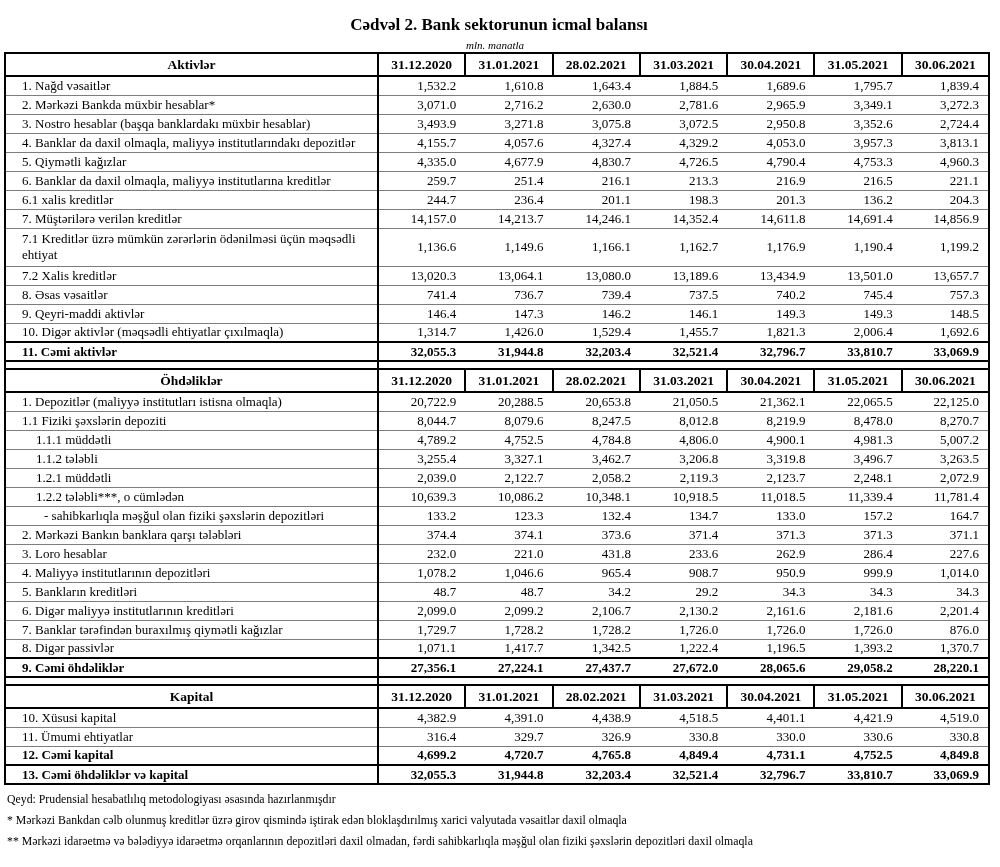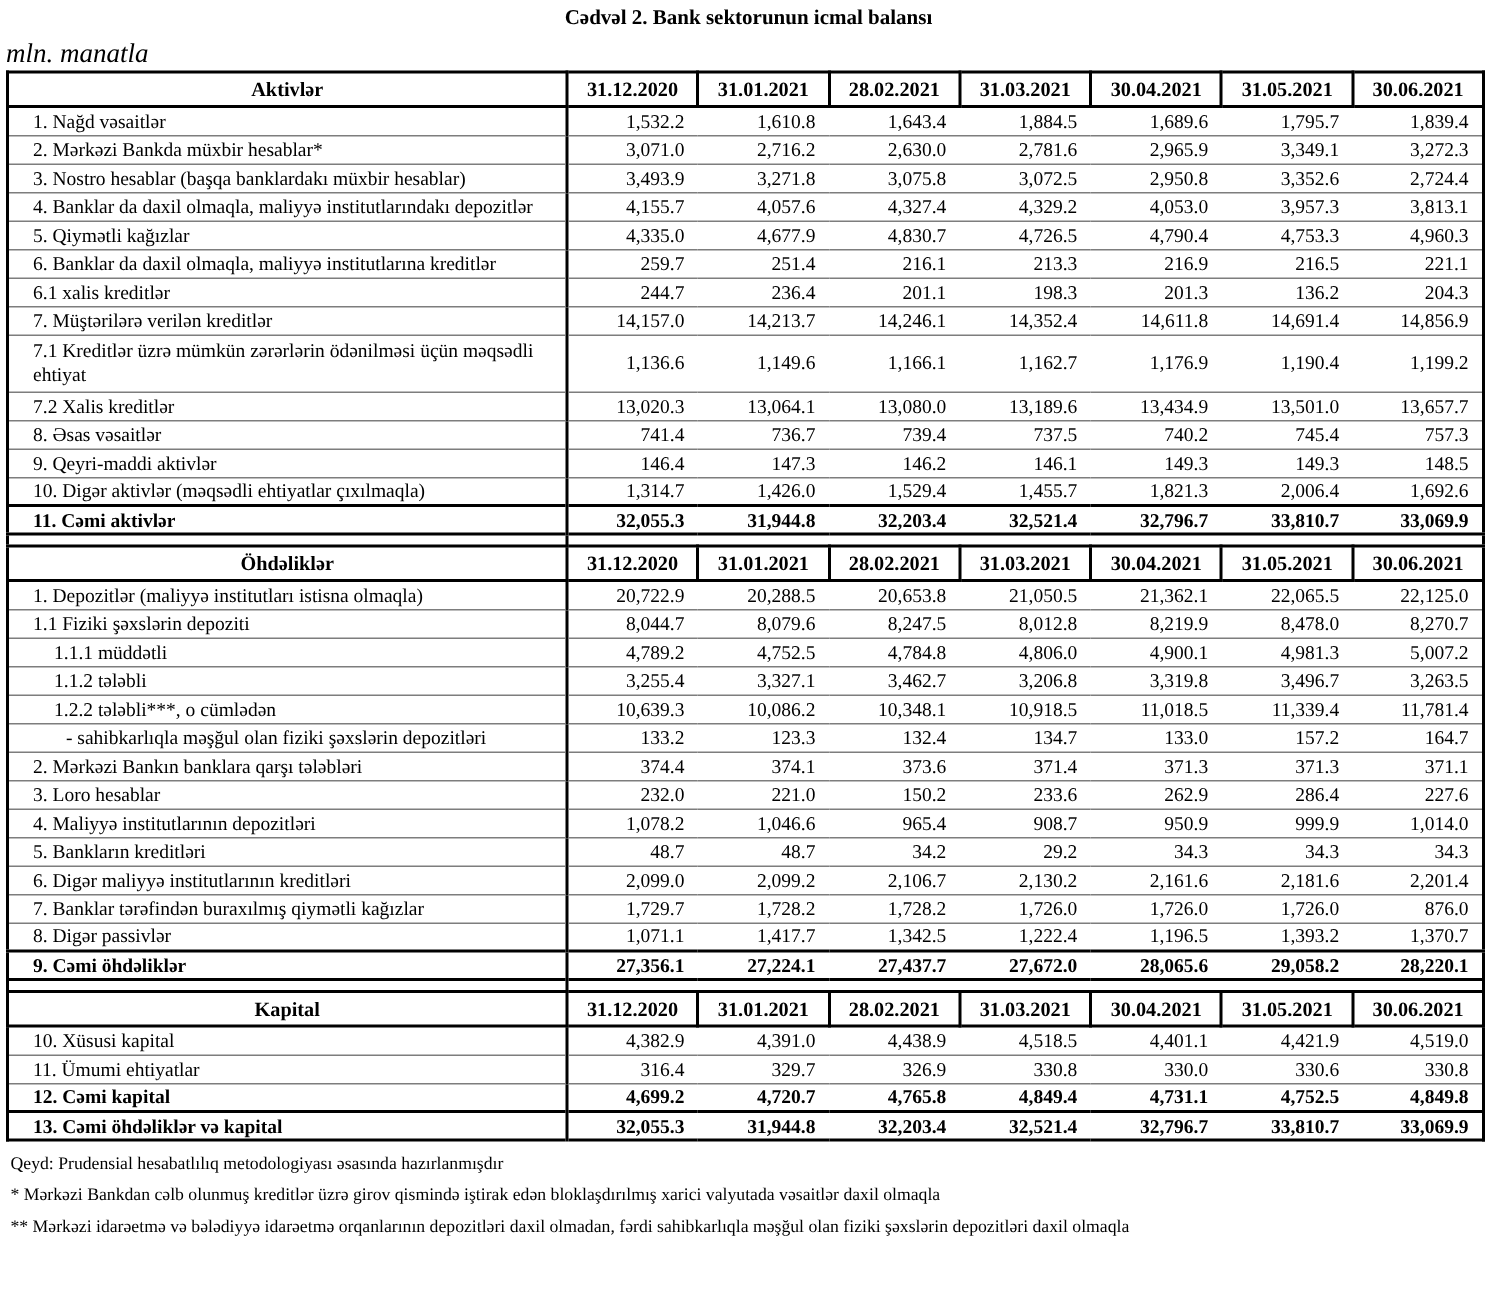--- a/index.html
+++ b/index.html
@@ -6,25 +6,25 @@
   html,body { background:#fff; }
   body {
     width:1000px; height:867px;
     color:#000;
     font-family:"Liberation Serif","DejaVu Serif",serif;
     position:relative; overflow:hidden;
   }
   .page { padding:3px 6px 0 4px; }
 
   .title {
-    font-size:14px; font-weight:bold; text-align:center;
-    margin-top:2px;
+    font-size:17px; font-weight:bold; text-align:center;
+    margin-top:12px;
   }
   .unit {
-    text-align:left; font-style:italic; font-size:18px;
+    text-align:center; font-style:italic; font-size:11px;
     padding-right:8px; margin-top:4px; margin-bottom:1px;
   }
 
   table.balance {
     border-collapse:collapse; table-layout:fixed;
     width:984px; border:2px solid #000;
   }
   td, th { overflow:hidden; vertical-align:middle; }
 
   tr.header-row th {
@@ -279,20 +279,30 @@
           <td class="label indent1">1.1.2 tələbli</td>
           <td class="num">3,255.4</td>
           <td class="num">3,327.1</td>
           <td class="num">3,462.7</td>
           <td class="num">3,206.8</td>
           <td class="num">3,319.8</td>
           <td class="num">3,496.7</td>
           <td class="num">3,263.5</td>
         </tr>
         <tr class="data-row">
+          <td class="label indent1">1.2.1 müddətli</td>
+          <td class="num">2,039.0</td>
+          <td class="num">2,122.7</td>
+          <td class="num">2,058.2</td>
+          <td class="num">2,119.3</td>
+          <td class="num">2,123.7</td>
+          <td class="num">2,248.1</td>
+          <td class="num">2,072.9</td>
+        </tr>
+        <tr class="data-row">
           <td class="label indent1">1.2.2 tələbli***, o cümlədən</td>
           <td class="num">10,639.3</td>
           <td class="num">10,086.2</td>
           <td class="num">10,348.1</td>
           <td class="num">10,918.5</td>
           <td class="num">11,018.5</td>
           <td class="num">11,339.4</td>
           <td class="num">11,781.4</td>
         </tr>
         <tr class="data-row">
@@ -312,21 +322,21 @@
           <td class="num">373.6</td>
           <td class="num">371.4</td>
           <td class="num">371.3</td>
           <td class="num">371.3</td>
           <td class="num">371.1</td>
         </tr>
         <tr class="data-row">
           <td class="label">3. Loro hesablar</td>
           <td class="num">232.0</td>
           <td class="num">221.0</td>
-          <td class="num">150.2</td>
+          <td class="num">431.8</td>
           <td class="num">233.6</td>
           <td class="num">262.9</td>
           <td class="num">286.4</td>
           <td class="num">227.6</td>
         </tr>
         <tr class="data-row">
           <td class="label">4. Maliyyə institutlarının  depozitləri</td>
           <td class="num">1,078.2</td>
           <td class="num">1,046.6</td>
           <td class="num">965.4</td>

